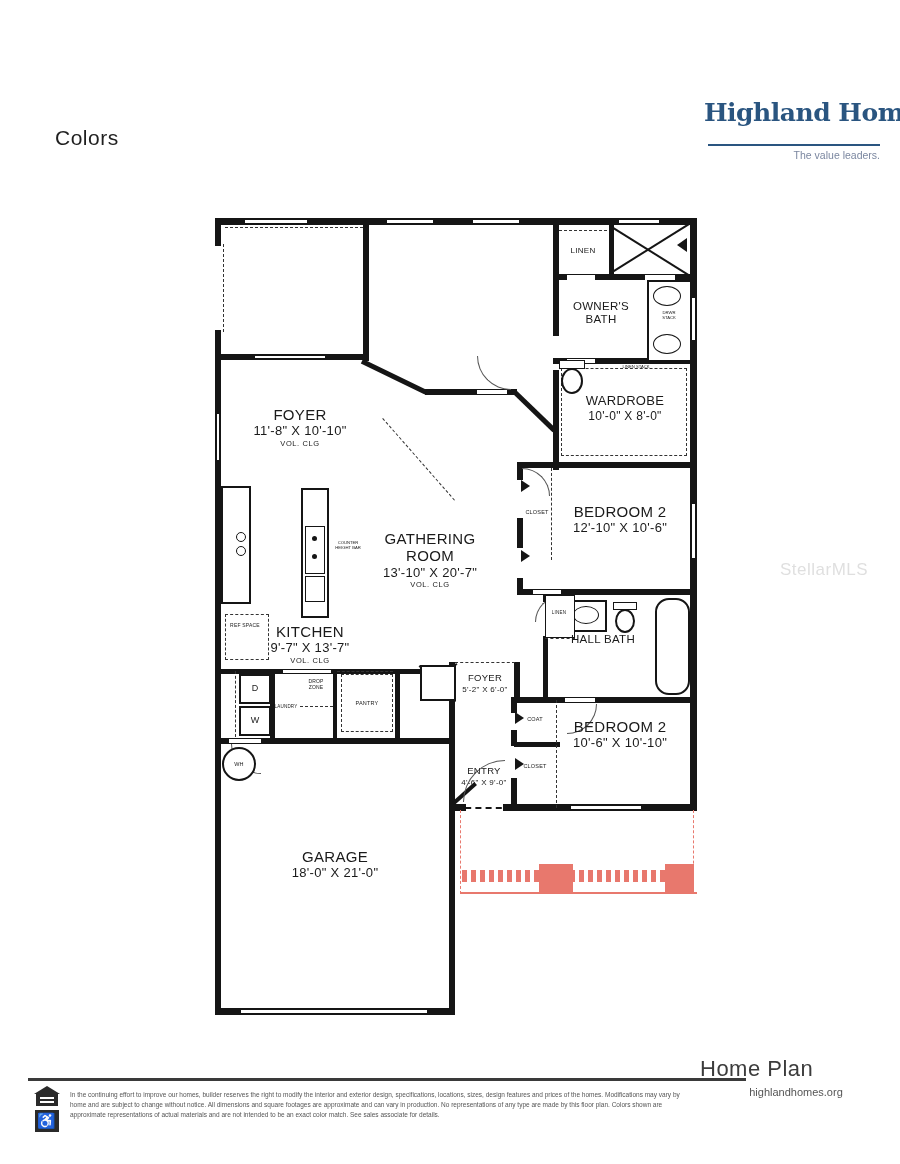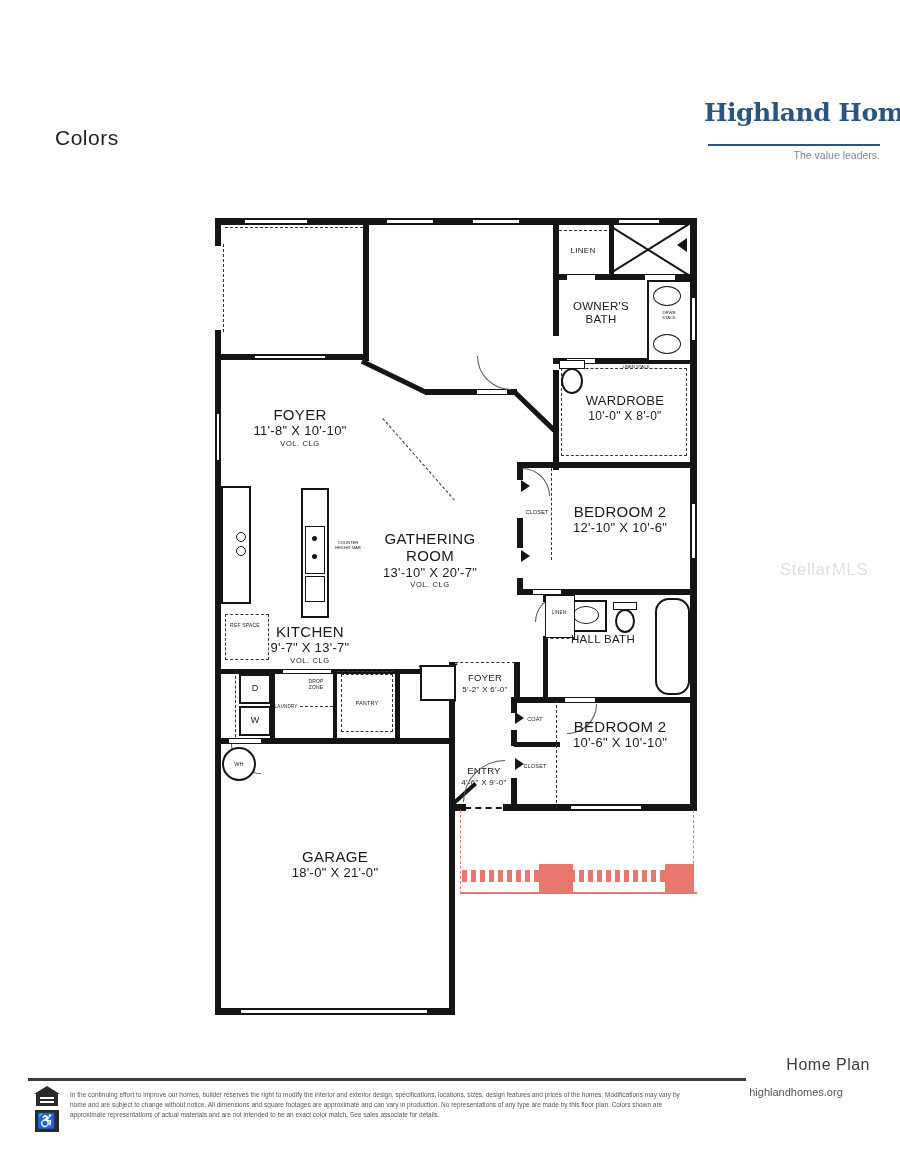--- a/index.html
+++ b/index.html
@@ -45,21 +45,21 @@
   .applbl{position:absolute;font-size:9px;text-align:center;}
   .porch-txt{color:#e8786d;}
   .porch-txt .rname{font-size:14px;letter-spacing:1.5px;}
   .porch-txt .rdims{font-size:12.5px;}
   .p-out{position:absolute;border:1.5px dashed #e8786d;border-top:none;box-sizing:border-box;}
   .p-band{position:absolute;background:repeating-linear-gradient(90deg,#e8786d 0 5px,#fff 5px 9px);}
   .p-col{position:absolute;background:#e8786d;}
   .p-line{position:absolute;background:#e8786d;}
   
   .footer-line{position:absolute;left:28px;top:1078px;width:718px;height:3px;background:#3a3a3a;}
-  .home-plan{position:absolute;left:700px;top:1056px;width:170px;text-align:right;font-size:16px;color:#3c3c3c;letter-spacing:.5px;}
+  .home-plan{position:absolute;left:700px;top:1056px;width:170px;text-align:left;font-size:22px;color:#3c3c3c;letter-spacing:.5px;}
   .website{position:absolute;left:716px;top:1086px;width:160px;text-align:center;font-size:11px;color:#555;}
   .disclaimer{position:absolute;left:70px;top:1090px;width:625px;font-size:6.5px;line-height:1.55;color:#555;}
   .eh{position:absolute;left:33px;top:1086px;width:28px;}
   .eh-roof{width:0;height:0;border-left:13px solid transparent;border-right:13px solid transparent;border-bottom:8px solid #2a2a2a;margin:0 auto;}
   .eh-body{width:22px;height:12px;background:#2a2a2a;margin:0 auto;position:relative;}
   .eh-eq{position:absolute;left:4px;right:4px;top:3px;height:2px;background:#fff;box-shadow:0 4px 0 #fff;}
   .hc{position:absolute;left:35px;top:1110px;width:24px;height:22px;background:#2a2a2a;color:#fff;
       font-size:15px;display:flex;align-items:center;justify-content:center;}
 </style>
 </head>

